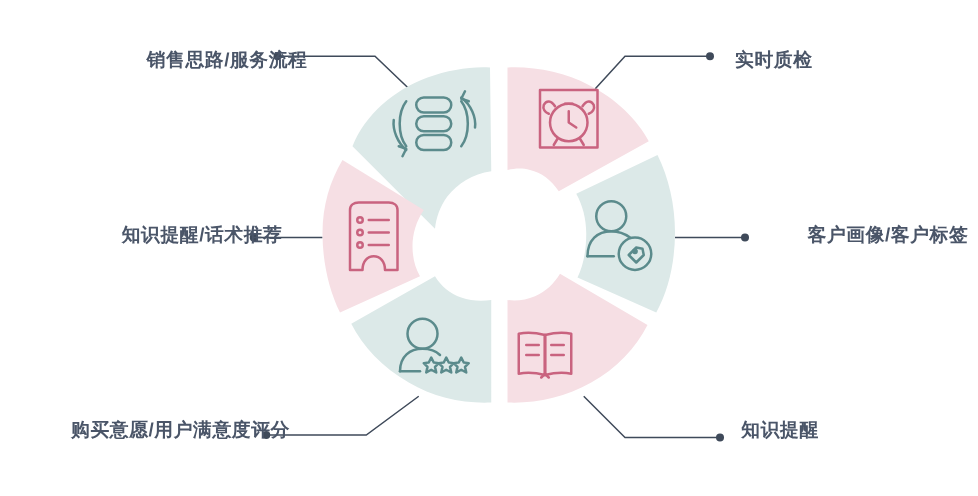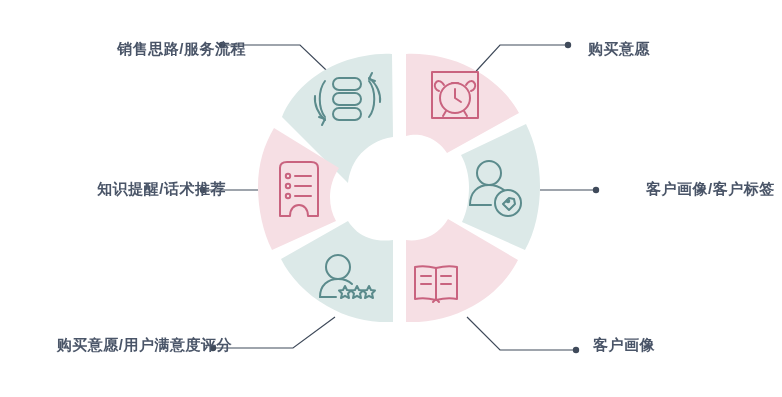--- a/index.html
+++ b/index.html
@@ -207,19 +207,19 @@
     </g>
 
   </svg>
 
   <div class="label left" id="label-0">销售思路/服务流程</div>
 
   <div class="label left" id="label-2">购买意愿/用户满意度评分</div>
 
   <div class="label left" id="label-1">知识提醒/话术推荐</div>
 
-  <div class="label right" id="label-3">购买意愿</div>
+  <div class="label right" id="label-3">实时质检</div>
 
   <div class="label right" id="label-4">客户画像/客户标签</div>
 
-  <div class="label right" id="label-5">客户画像</div>
+  <div class="label right" id="label-5">知识提醒</div>
 
 </div>
 
 </body></html>

